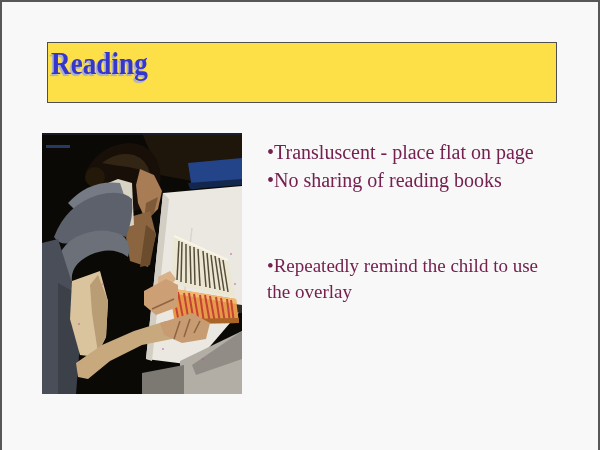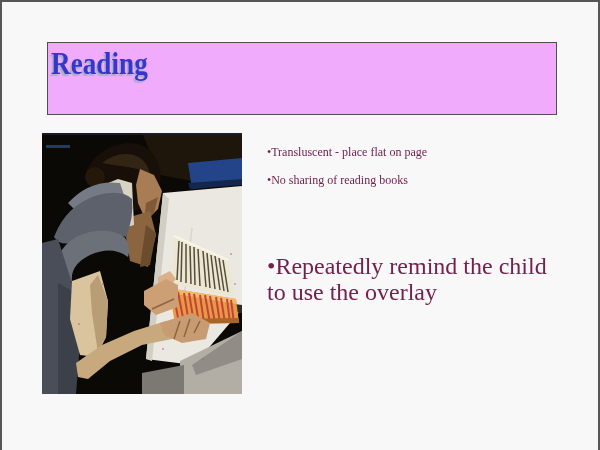--- a/index.html
+++ b/index.html
@@ -9,50 +9,50 @@
     box-sizing:border-box;
     background:#f8f8f8;
     border-top:2px solid #575757;
     border-left:2px solid #575757;
     border-right:2px solid #575757;
     overflow:hidden;
     font-family:"Liberation Serif","DejaVu Serif",serif;
   }
   .title-box{
     position:absolute;left:45px;top:40px;
-    width:510px;height:73px;
+    width:510px;height:61px;
     box-sizing:border-box;
     border:1px solid #4f4f4f;
-    background:#f0abfc;
+    background:#fde047;
   }
   .title-text{
     position:absolute;left:3px;top:4px;
     font-size:32px;font-weight:bold;line-height:1;
     color:#3636cd;
     letter-spacing:0px;
     transform:scaleX(0.85);
     transform-origin:left top;
     text-shadow:-2px 2px 1px #a8aecd;
     white-space:nowrap;
   }
   .photo{
     position:absolute;left:40px;top:131px;
     width:200px;height:261px;
     display:block;
   }
   .bullets{
     position:absolute;left:265px;top:136px;
-    font-size:12px;line-height:28px;
+    font-size:20px;line-height:28px;
     color:#74214f;
   }
   .bullets .bullet{white-space:nowrap;}
   .bullets2{
     position:absolute;left:265px;top:251px;
     width:298px;
-    font-size:24px;line-height:26px;
+    font-size:19px;line-height:26px;
     color:#74214f;
   }
 </style>
 </head>
 <body>
 
 <div class="slide">
 
   <div class="title-box">
     <div class="title-text">Reading</div>

